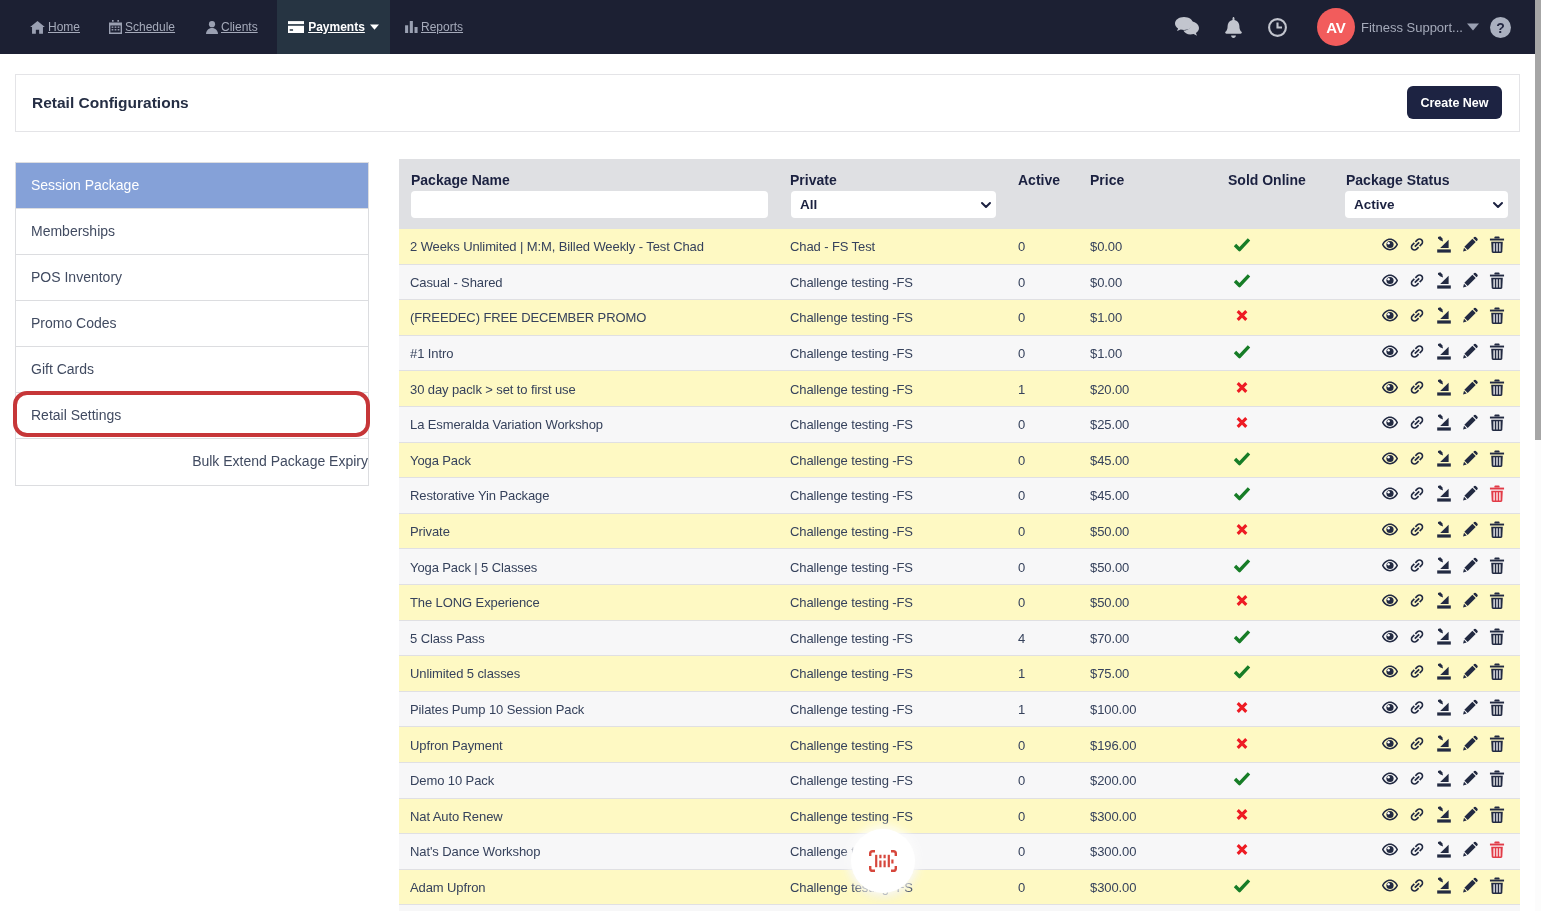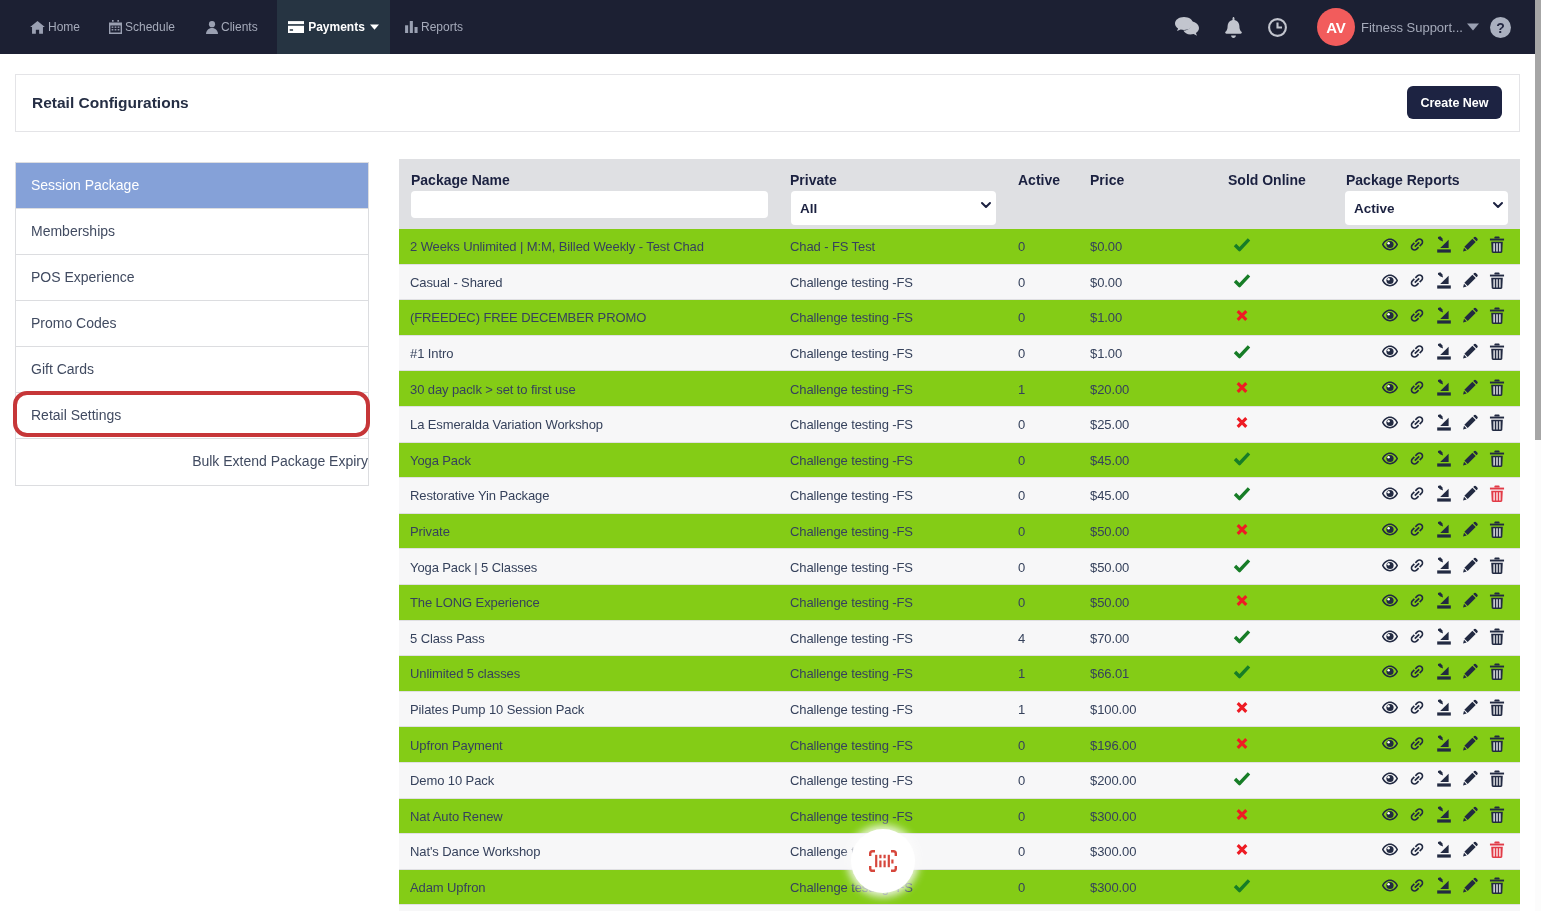--- a/index.html
+++ b/index.html
@@ -2,21 +2,21 @@
 <html><head>
 <meta charset="utf-8">
 <style>
 * { margin:0; padding:0; box-sizing:border-box; }
 html,body { width:1541px; height:911px; overflow:hidden; }
 body { font-family:"Liberation Sans", sans-serif; background:#fff; position:relative; }
 
 
 .nav { position:absolute; left:0; top:0; width:1535px; height:54px; background:#1c2033; }
 .nav .item { position:absolute; top:0; height:54px; display:flex; align-items:center; gap:3px;
-  color:#a5aaba; font-size:12px; }
+  color:#a5aaba; font-size:12px;text-decoration:underline; }
 .nav .item svg { display:block; }
 .nav .pay { background:#263442; color:#fff; font-weight:bold; left:277px; width:113px; justify-content:center; gap:4px; }
 
 
 .nav .ric { position:absolute; top:0; height:54px; display:flex; align-items:center; }
 
 .avatar { width:38px; height:38px; border-radius:50%; background:#f25c5c; color:#fff;
   font-size:15px; font-weight:bold; display:flex; align-items:center; justify-content:center; }
 
 
@@ -38,25 +38,25 @@
 .side .it:last-child { border-bottom:none;text-align:right; }
 .side .it.act { background:#85a1d8; color:#fff; }
 .ann { position:absolute; left:13px; top:391px; width:357px; height:46px; border:4px solid #c63638;
   border-radius:14px; z-index:5; pointer-events:none; }
 
 
 .tbl { position:absolute; left:399px; top:159px; width:1121px; }
 .thead { position:relative; height:70px; background:#dfe0e3; }
 .thead .lb { position:absolute; top:13px; font-size:14px; font-weight:bold; color:#1b2140; }
 .inp { position:absolute; top:32px; height:27px; background:#fff; border:none; border-radius:4px; }
-.sel { position:absolute; top:32px; height:34px; background:#fff; border-radius:4px;
+.sel { position:absolute; top:32px; height:27px; background:#fff; border-radius:4px;
   font-size:13.5px; font-weight:bold; color:#1b2140; display:flex; align-items:center; padding-left:9px; }
 .sel .chev { position:absolute; right:4px; top:8px; }
 
-.row { position:relative; height:35.6px; border-bottom:1px solid #e0e0e3; background:#84cc16; font-size:13px; letter-spacing:-0.1px; color:#36425c; }
+.row { position:relative; height:35.6px; border-bottom:1px solid #e0e0e3; background:#fef9c3; font-size:13px; letter-spacing:-0.1px; color:#36425c; }
 .row.alt { background:#f7f7f8; }
 .row span { position:absolute; top:50%; transform:translateY(-50%); white-space:nowrap; }
 .c1 { left:11px; } .c2 { left:391px; } .c3 { left:619px; } .c4 { left:691px; }
 .cm { left:843px; transform:translate(-50%,-50%) !important; }
 .row span.ic { transform:translate(-50%,-50%); }
 .ic { position:absolute; top:50%; }
 
 
 .bcw { position:absolute; left:851px; top:829px; width:64px; height:64px; border-radius:50%;
   background:#fff; box-shadow:0 0 9px 4px rgba(255,255,255,.85), 0 3px 9px rgba(120,120,120,.18); z-index:9;
@@ -125,35 +125,35 @@
       </svg>
     </div>
   </div>
 <div class="card">
   <h1><b>Retail Configurations</b></h1>
   <div class="btn-create">Create New</div>
 </div>
 <div class="side">
   <div class="it act">Session Package</div>
   <div class="it">Memberships</div>
-  <div class="it">POS Experience</div>
+  <div class="it">POS Inventory</div>
   <div class="it">Promo Codes</div>
   <div class="it">Gift Cards</div>
   <div class="it">Retail Settings</div>
   <div class="it">Bulk Extend Package Expiry</div>
 </div>
 <div class="ann"></div>
 <div class="tbl" id="tbl">
   <div class="thead">
     <div class="lb" style="left:12px">Package Name</div>
     <div class="lb" style="left:391px">Private</div>
     <div class="lb" style="left:619px">Active</div>
     <div class="lb" style="left:691px">Price</div>
     <div class="lb" style="left:829px">Sold Online</div>
-    <div class="lb" style="left:947px">Package Reports</div>
+    <div class="lb" style="left:947px">Package Status</div>
     <input class="inp" style="left: 12px; width: 357px;">
     <div class="sel" style="left:392px; width:205px">All<svg class="chev" width="12" height="12" viewBox="0 0 12 12">
           <path d="M2 4l4 4 4-4" stroke="#1b2140" stroke-width="2" fill="none" stroke-linecap="round" stroke-linejoin="round"></path>
         </svg></div>
     <div class="sel" style="left:946px; width:163px">Active<svg class="chev" width="12" height="12" viewBox="0 0 12 12">
           <path d="M2 4l4 4 4-4" stroke="#1b2140" stroke-width="2" fill="none" stroke-linecap="round" stroke-linejoin="round"></path>
         </svg></div>
   </div>
   <div id="rows">
       <div class="row">
@@ -621,21 +621,21 @@
               <path d="M4.6 7.2v8.2"></path>
               <path d="M7.5 7.2v8.2"></path>
               <path d="M10.4 7.2v8.2"></path>
             </g>
           </svg></span>
       </div>
       <div class="row">
         <span class="c1">Unlimited 5 classes</span>
         <span class="c2">Challenge testing -FS</span>
         <span class="c3">1</span>
-        <span class="c4">$66.01</span>
+        <span class="c4">$75.00</span>
         <span class="cm"><svg width="17" height="14" viewBox="0 0 17 14">
             <path d="M1.5 7.5l4.5 4.5L15.5 1.8" stroke="#177d27" stroke-width="3.4" fill="none"></path>
           </svg></span>
         <span class="ic" style="left:991px"><svg width="17" height="13" viewBox="0 0 17 13">
             <path d="M8.5 0.6C12 0.6 15 3 16.6 6.5 15 10 12 12.4 8.5 12.4 5 12.4 2 10 0.4 6.5 2 3 5 0.6 8.5 0.6zM8.5 2.1C5.9 2.1 3.6 3.8 2.1 6.5 3.6 9.2 5.9 10.9 8.5 10.9 11.1 10.9 13.4 9.2 14.9 6.5 13.4 3.8 11.1 2.1 8.5 2.1z" fill="#222a42"></path>
             <circle cx="8.5" cy="6.5" r="3.6" fill="#222a42"></circle>
             <circle cx="7.1" cy="5.2" r="1.2" fill="#fff"></circle>
           </svg></span>
         <span class="ic" style="left:1018px"><svg width="17" height="17" viewBox="0 0 24 24">
             <g transform="rotate(-45 12 12)">

